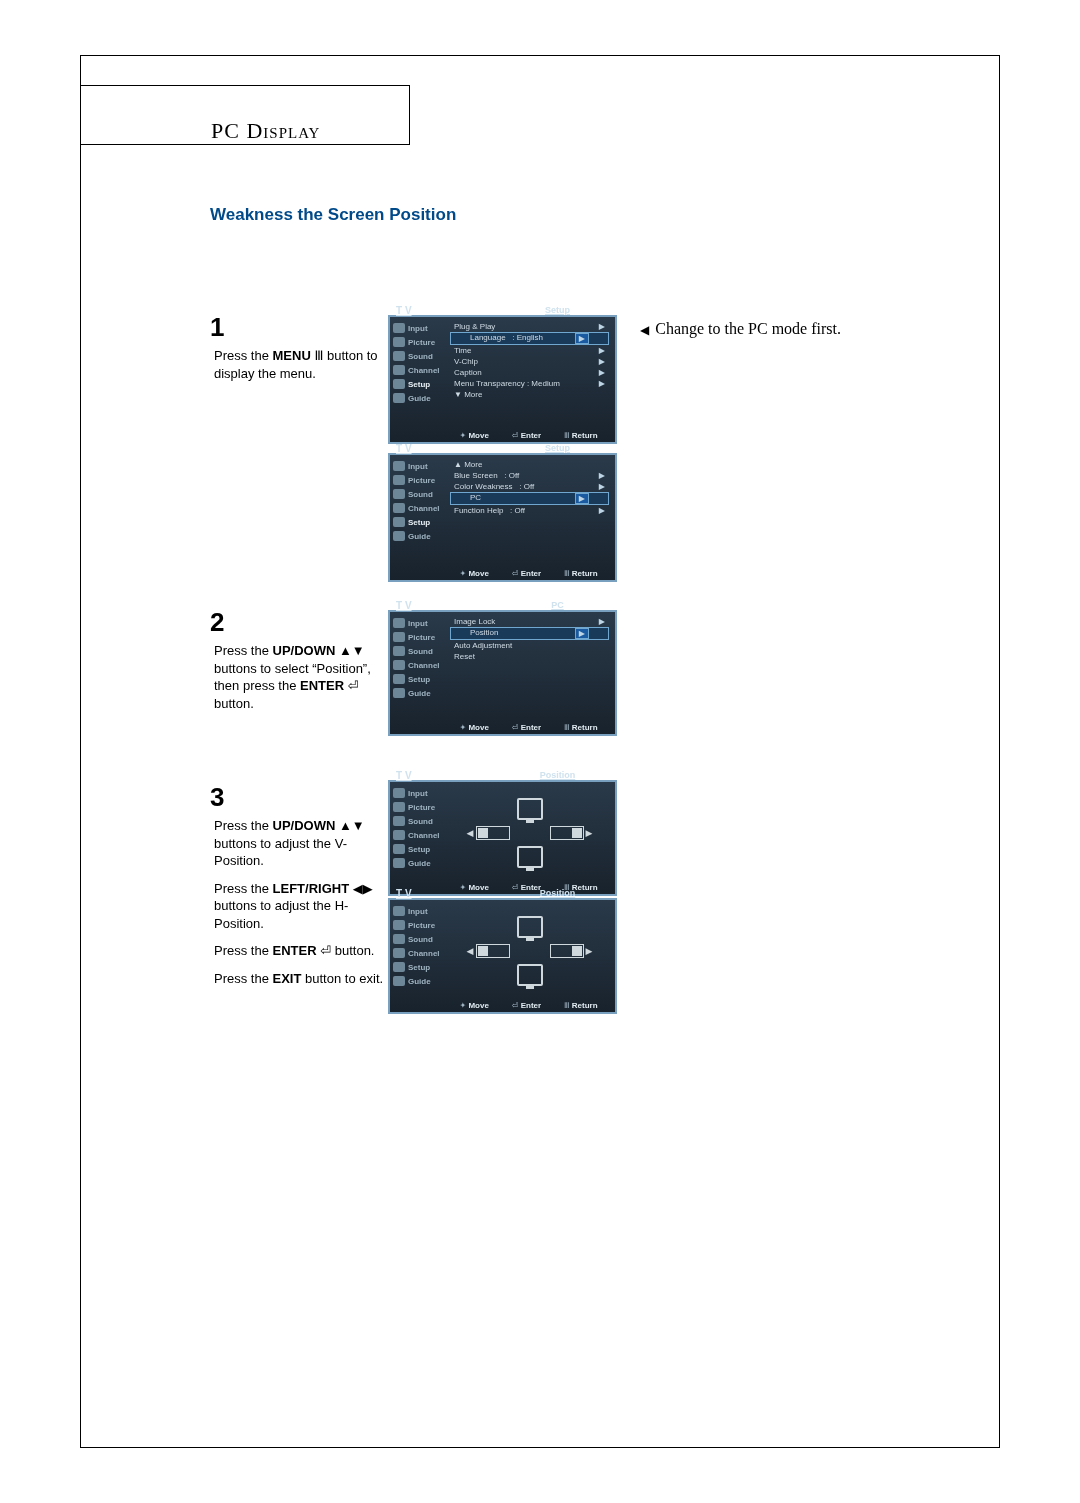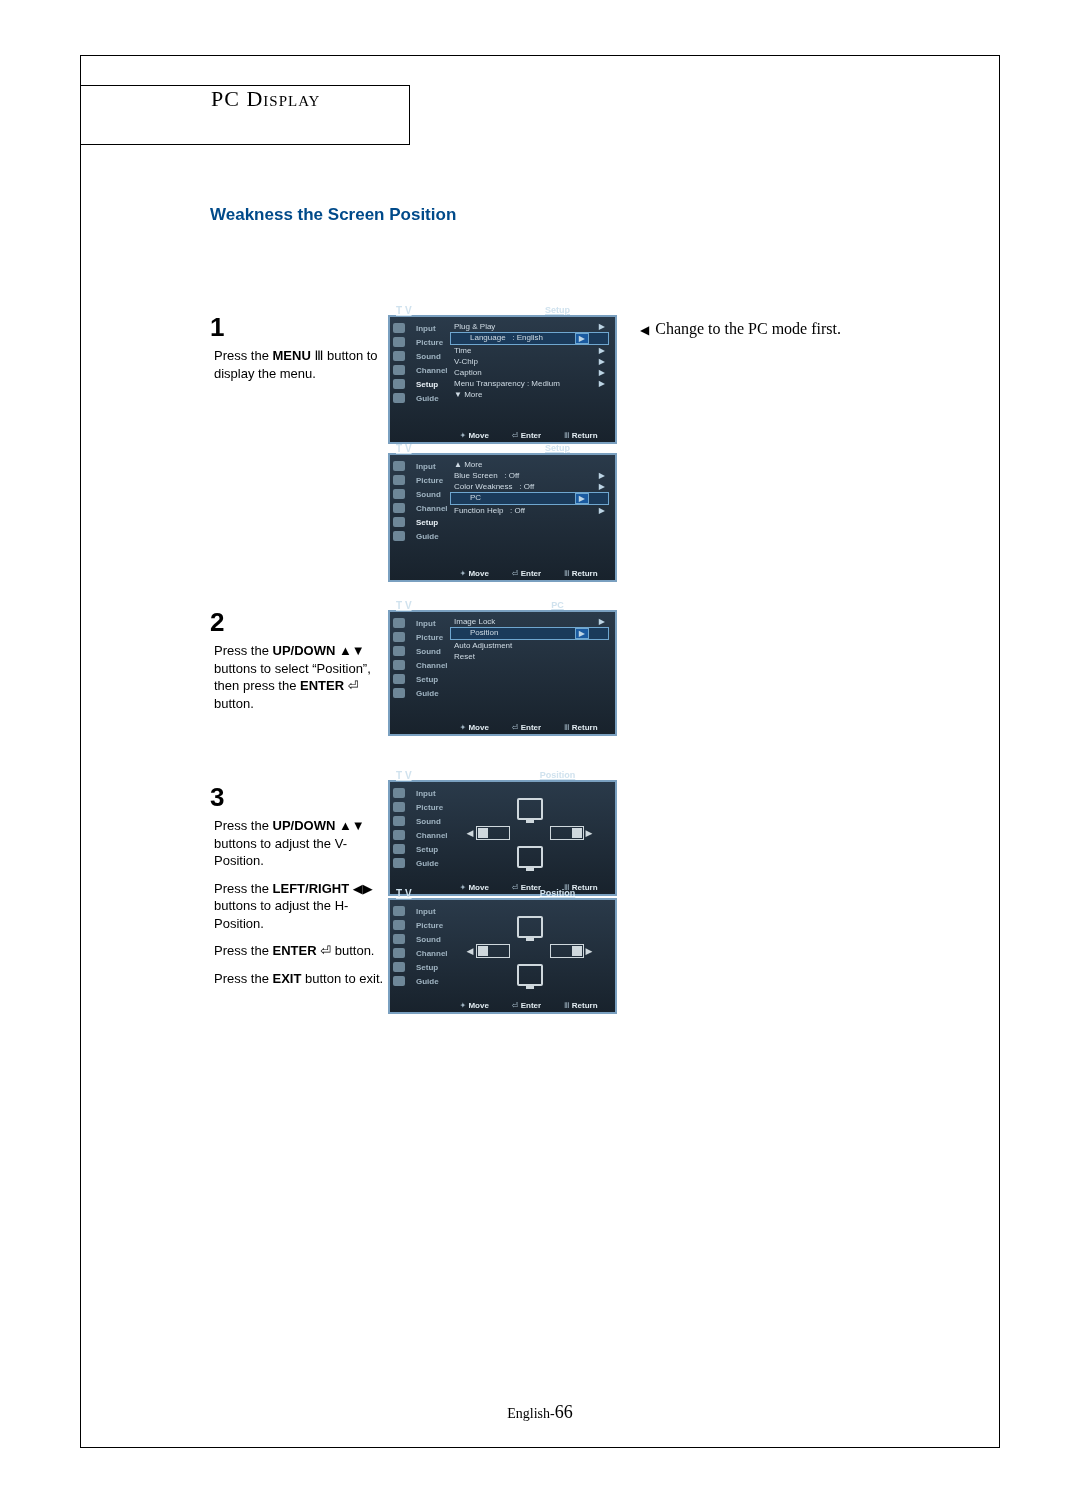--- a/index.html
+++ b/index.html
@@ -1,40 +1,40 @@
 <!DOCTYPE html>
 <html><head>
 <meta charset="utf-8">
 <style>
   html,body{margin:0;padding:0;background:#fff;font-family:Arial,Helvetica,sans-serif;color:#000}
   .page{width:1080px;height:1503px;position:relative;margin:0 auto;background:#fff}
   .outer-border{position:absolute;left:80px;top:55px;right:80px;bottom:55px;border:1px solid #000}
   .outer-border::before{content:"";position:absolute;left:-10px;bottom:-10px;width:10px;top:40%;background:transparent;}
-  .section-tab{position:absolute;left:80px;top:85px;width:330px;height:60px;border:1px solid #000;display:flex;align-items:flex-start;padding-left:130px;box-sizing:border-box}
+  .section-tab{position:absolute;left:80px;top:85px;width:330px;height:60px;border:1px solid #000;display:flex;align-items:flex-end;padding-left:130px;box-sizing:border-box}
   .section-tab span{font-family:"Times New Roman",serif;font-size:22px;letter-spacing:1px}
   .smallcaps{font-variant:small-caps}
   .heading{position:absolute;left:210px;top:205px;color:#004a8a;font-weight:bold;font-size:17px}
   .col-left{position:absolute;left:210px;width:180px;font-size:13px;line-height:1.35}
   .col-left .num{font-family:Arial,Helvetica,sans-serif;font-weight:bold;font-size:26px;margin-bottom:2px}
   .col-left p{margin:0 0 10px 4px}
   .step1{top:310px}
   .step2{top:605px}
   .step3{top:780px}
   .note{position:absolute;left:640px;top:320px;font-family:"Times New Roman",serif;font-size:16px}
   .note::before{content:"◀";font-size:12px;margin-right:6px;color:#000}
   .page-footer{position:absolute;left:0;right:0;bottom:80px;text-align:center;font-family:"Times New Roman",serif;font-size:14px}
   .page-footer .pg{font-size:18px}
 
   
   .osd{position:absolute;left:388px;width:225px;background:linear-gradient(#2a3a4a,#18222c);border:2px solid #7aa0c0;font-size:8px;color:#cbd6de}
   .osd .tv{position:absolute;left:6px;top:-12px;font-weight:bold;color:#d0e2ee;font-size:10px;text-decoration:underline}
   .osd .titlebar{position:absolute;right:10px;top:-12px;width:95px;text-align:center;font-weight:bold;color:#d0e2ee;font-size:9px;text-decoration:underline}
   .osd-body{display:flex;height:100%}
   .osd-side{width:58px;padding:4px 0 0 0}
-  .osd-side .itm{display:flex;align-items:center;gap:11px;padding:2px 3px;color:#9fb3c1;font-weight:bold;font-size:8px}
+  .osd-side .itm{display:flex;align-items:center;gap:3px;padding:2px 3px;color:#9fb3c1;font-weight:bold;font-size:8px}
   .osd-side .itm.sel{color:#e6eef4}
   .osd-side .ico{width:12px;height:10px;background:#6e8798;border-radius:2px;flex:0 0 12px}
   .osd-main{flex:1;padding:4px 6px 14px 2px;position:relative}
   .row{display:flex;justify-content:space-between;padding:1px 4px;color:#cfdbe4}
   .row.hl{background:#1a3a5a;border:1px solid #6fa7d0;padding:0 19px}
   .row .arrow{color:#bcd4e4;font-size:8px}
   .row .arrow.hl{background:#1a5aa0;padding:0 3px;border:1px solid #6fa7d0}
   .footerbar{position:absolute;left:58px;right:6px;bottom:2px;display:flex;justify-content:space-around;font-size:8px;color:#9fb3c1}
   .footerbar span b{color:#e0eaf0}
   .osd-pos{display:flex;flex-direction:column;align-items:center;justify-content:center;gap:6px;height:100%}
@@ -378,16 +378,13 @@
         </div>
       </div>
     </div>
     <div class="footerbar">
       <span>✦ <b>Move</b></span>
       <span>⏎ <b>Enter</b></span>
       <span>Ⅲ <b>Return</b></span>
     </div>
   </div>
 
-  <div class="page-footer">
-    <span>English-</span><span class="pg">66</span>
-  </div>
 </div>
 
 </body></html>

